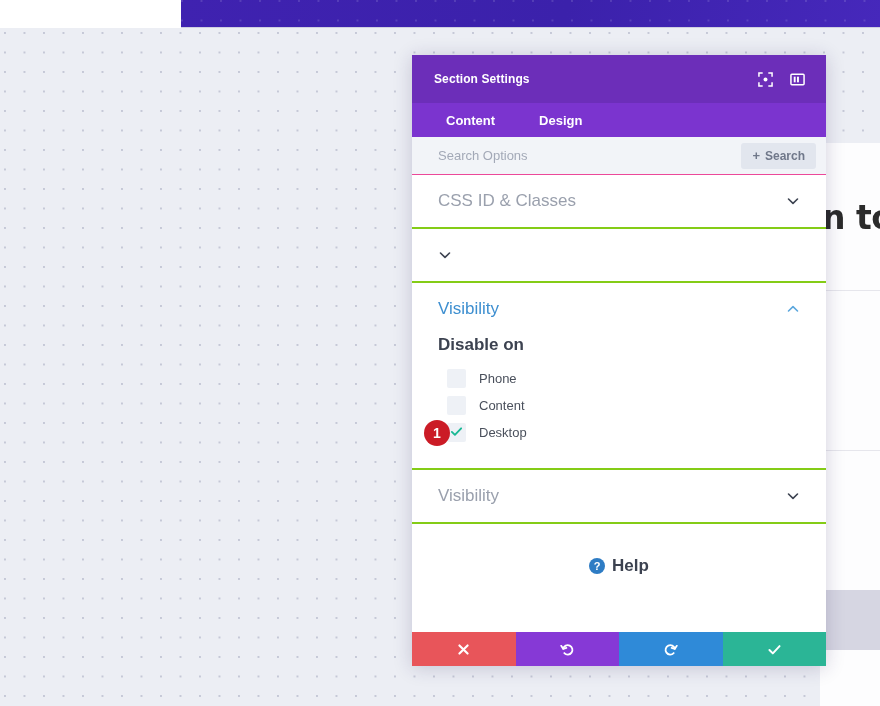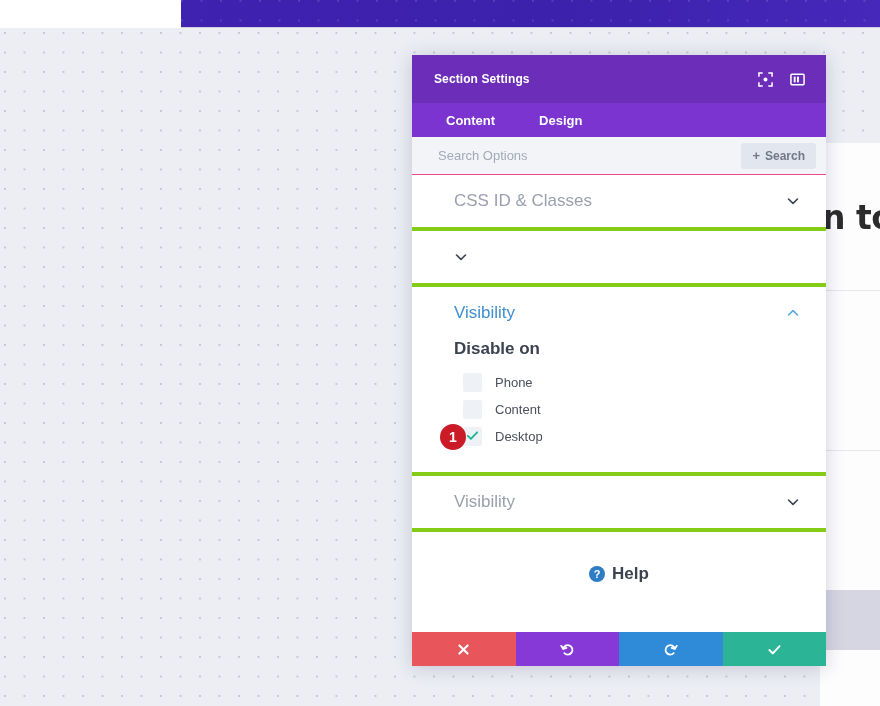--- a/index.html
+++ b/index.html
@@ -177,22 +177,21 @@
   .filter-plus { font-size: 13px; line-height: 1; }
 
   
   .modal-body {
     flex: 1 1 auto;
     overflow: hidden;
     background: #ffffff;
   }
 
   .accordion {
-    border-bottom: 4px solid #84cc16;
-    padding-left: 16px;
+    border-bottom: 2px solid #84cc16;
   }
   .acc-head {
     height: 52px;
     display: flex;
     align-items: center;
     padding: 0 26px;
     cursor: pointer;
   }
   .acc-title {
     flex: 1 1 auto;

